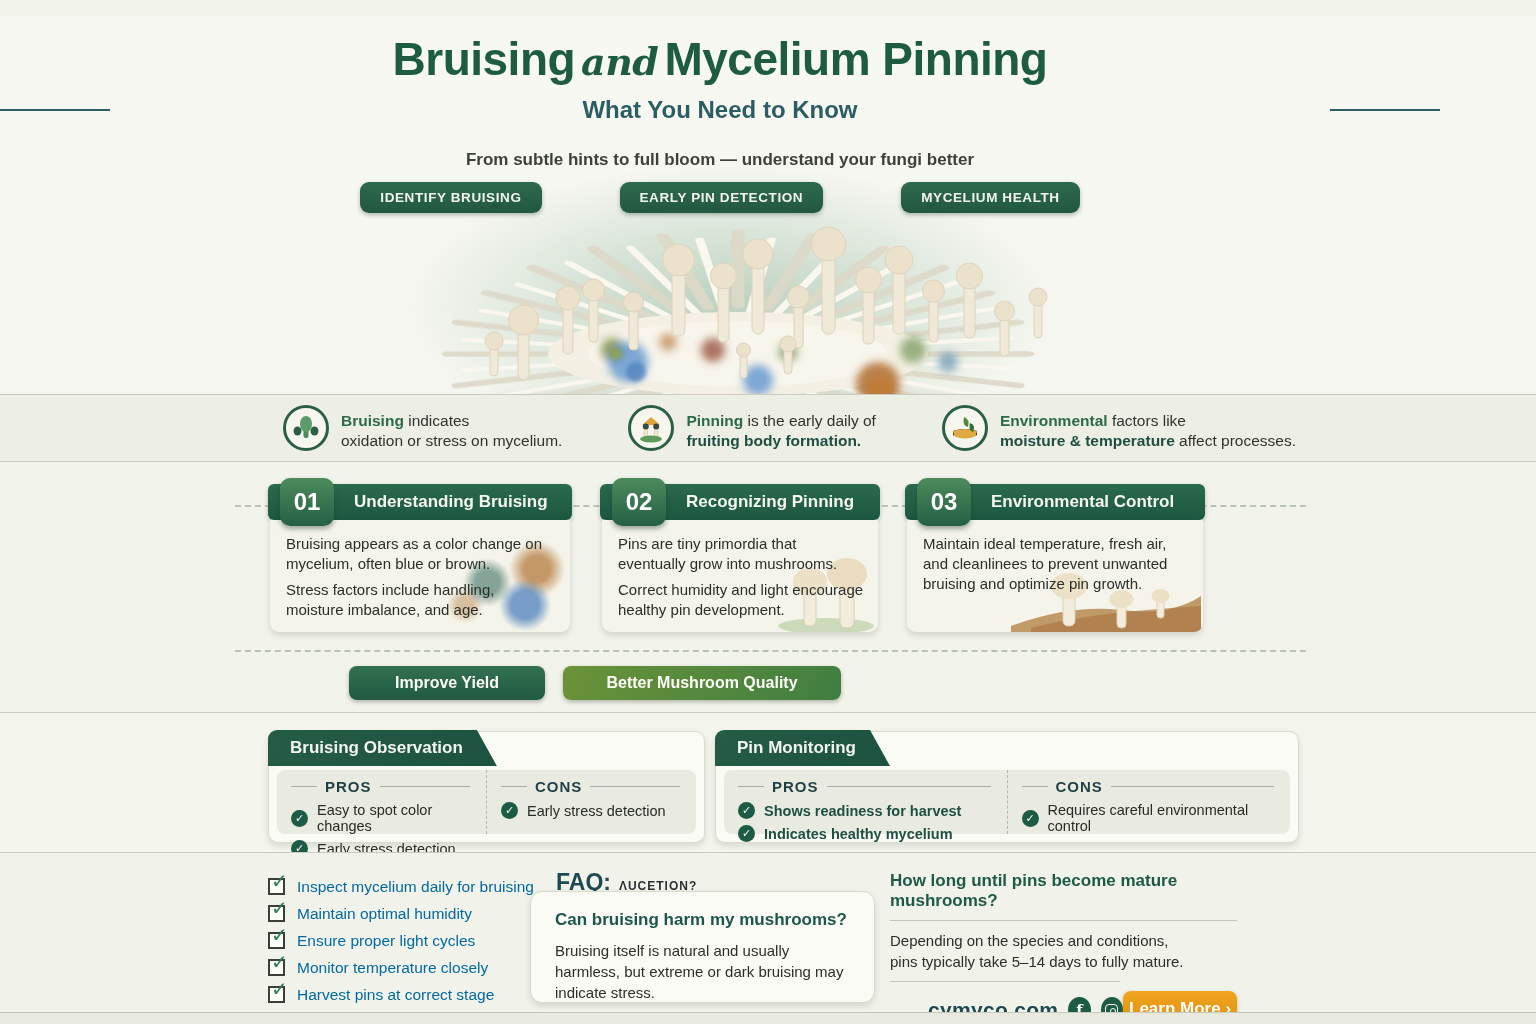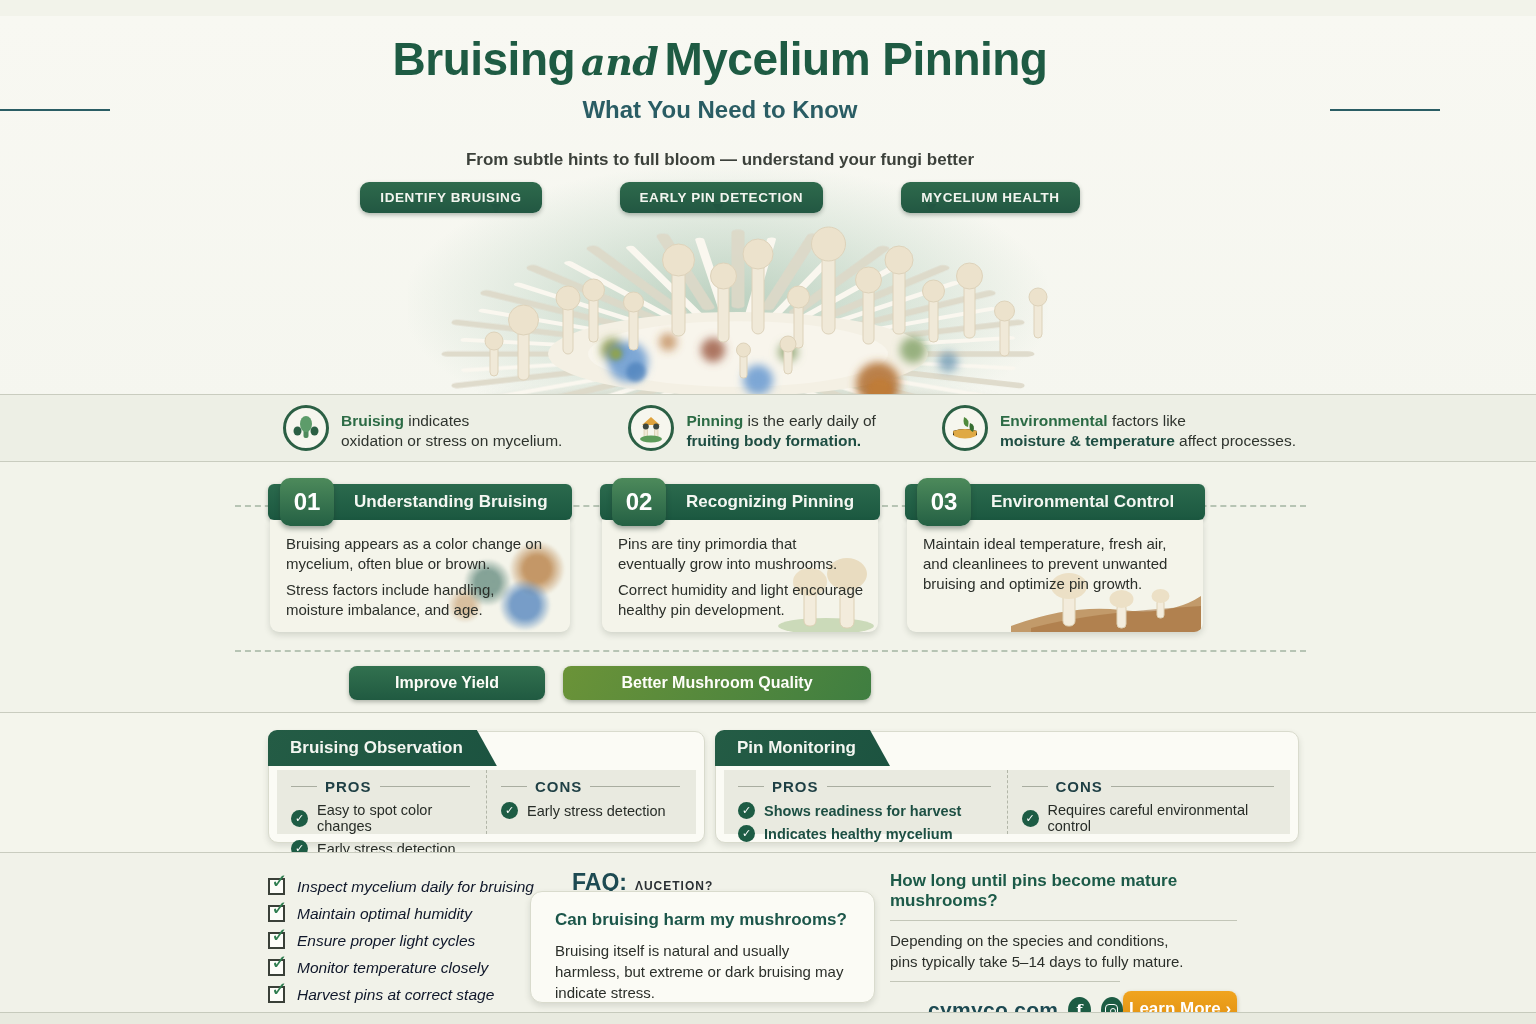--- a/index.html
+++ b/index.html
@@ -64,53 +64,53 @@
   .splash { position:absolute; right:0; bottom:0; width:150px; height:90px; filter:blur(1px);
     background:
       radial-gradient(circle at 70% 70%, rgba(78,129,188,.75) 0 14px, rgba(78,129,188,0) 26px),
       radial-gradient(circle at 45% 45%, rgba(58,108,96,.6) 0 12px, rgba(58,108,96,0) 24px),
       radial-gradient(circle at 78% 30%, rgba(176,112,47,.7) 0 13px, rgba(176,112,47,0) 28px),
       radial-gradient(circle at 30% 70%, rgba(176,112,47,.4) 0 8px, rgba(176,112,47,0) 18px); }
   .actions { position:absolute; top:204px; left:0; width:1536px; height:34px; }
   .action-btn { position:absolute; height:34px; border-radius:8px; border:none; color:#fdfdf8;
     font-family:inherit; font-size:16px; font-weight:bold; box-shadow:0 2px 4px rgba(50,60,45,.35); cursor:pointer; }
   .a1 { left:349px; width:196px; background:linear-gradient(180deg,#32714f,#205a41); }
-  .a2 { left:563px; width:308px; background:linear-gradient(120deg,#6b9338,#3f7e41);border-radius:8px; }
+  .a2 { left:563px; width:278px; background:linear-gradient(120deg,#6b9338,#3f7e41);border-radius:8px; }
   .a3 { left:857px; width:245px; background:linear-gradient(120deg,#c36327,#d9922f); }
 
   
   .tables-band { top:712px; height:140px; background:#f4f5ec; border-top:1px solid #c9ccbf; }
   .pc-table { position:absolute; top:18px; height:112px; background:#fbfbf5; border:1px solid #d9dbcd;
     border-radius:10px; box-shadow:0 3px 6px rgba(60,70,55,.15); }
   .t1 { left:268px; width:437px; } .t2 { left:715px; width:584px; }
   .pc-tab { position:absolute; top:-2px; left:-1px; height:36px; background:linear-gradient(120deg,#245c45,#1c5340);
     color:#f3f6f1; font-size:17px; font-weight:bold; display:flex; align-items:center; padding:0 34px 0 22px;
     border-radius:9px 0 0 0; clip-path:polygon(0 0, calc(100% - 20px) 0, 100% 100%, 0 100%); }
-  .pc-panel { position:absolute; left:8px; right:8px; top:38px; bottom:8px; background:#e9eae0; border-radius:0;
+  .pc-panel { position:absolute; left:8px; right:8px; top:38px; bottom:8px; background:#e9eae0; border-radius:8px;
     display:flex; }
   .pc-col { flex:1; padding:8px 10px 0 14px; }
   .pc-col.cons { border-left:1px dashed #b2b6a8; }
   .col-head { display:flex; align-items:center; gap:8px; margin-bottom:7px; }
   .col-head .lbl { font-size:15px; font-weight:bold; letter-spacing:1px; color:#1e3f44; }
   .rule-s { width:26px; height:1px; background:#a9ada0; }
   .rule-l { flex:1; height:1px; background:#a9ada0; margin-right:6px; }
   .pc-row { display:flex; align-items:center; gap:9px; margin-bottom:6px; font-size:14.5px; color:#272c27; }
   .pc-row.bold-green { font-weight:bold; color:#1d4f43; }
   .chk-circle { width:17px; height:17px; border-radius:50%; background:#1d5c44; color:#fff; flex:0 0 17px;
     display:flex; align-items:center; justify-content:center; font-size:11px; font-weight:bold; }
 
   
   .bottom-band { top:852px; height:160px; background:#f1f2e9; border-top:1px solid #c9ccbf; }
   .checklist { position:absolute; left:268px; top:20px; }
   .chk-item { display:flex; align-items:center; gap:12px; height:27px; }
   .chk-box { position:relative; width:17px; height:17px; border:2px solid #3a4038; background:#fdfdf9; flex:0 0 17px; }
   .chk-box .mark { position:absolute; left:1px; top:-9px; color:#2e7d4f; font-size:20px; font-weight:bold; line-height:1; }
-  .chk-label { font-size:15.5px; font-style:italic; color:#0f172a; }
+  .chk-label { font-size:15.5px; color:#0369a1; }
   .faq-head { position:absolute; left:556px; top:16px; display:flex; align-items:baseline; gap:8px; }
-  .faq-label { font-size:23px; font-weight:bold; color:#1d4a52;margin-left:16px; }
+  .faq-label { font-size:23px; font-weight:bold; color:#1d4a52; }
   .faq-sub { font-size:12px; font-weight:bold; letter-spacing:1px; color:#2b3034; }
   .faq-card { position:absolute; left:530px; top:38px; width:345px; height:112px; background:#fbfbf5;
     border:1px solid #d9dbcd; border-radius:12px; box-shadow:0 3px 6px rgba(60,70,55,.15); padding:18px 18px 0 24px; }
   .faq-q { font-size:17px; font-weight:bold; color:#1c564a; margin-bottom:10px; }
   .faq-a { font-size:15px; line-height:1.4; color:#2b2f2a; }
   .mature { position:absolute; left:890px; top:18px; width:347px; }
   .mature-h { font-size:17px; font-weight:bold; color:#1c5a48; }
   .mature hr { border:none; border-top:1px solid #c3c6b8; margin:9px 0; }
   .mature-b { font-size:15px; line-height:1.4; color:#2b2f2a; width:300px; }
   .hr-short { width:230px; }

